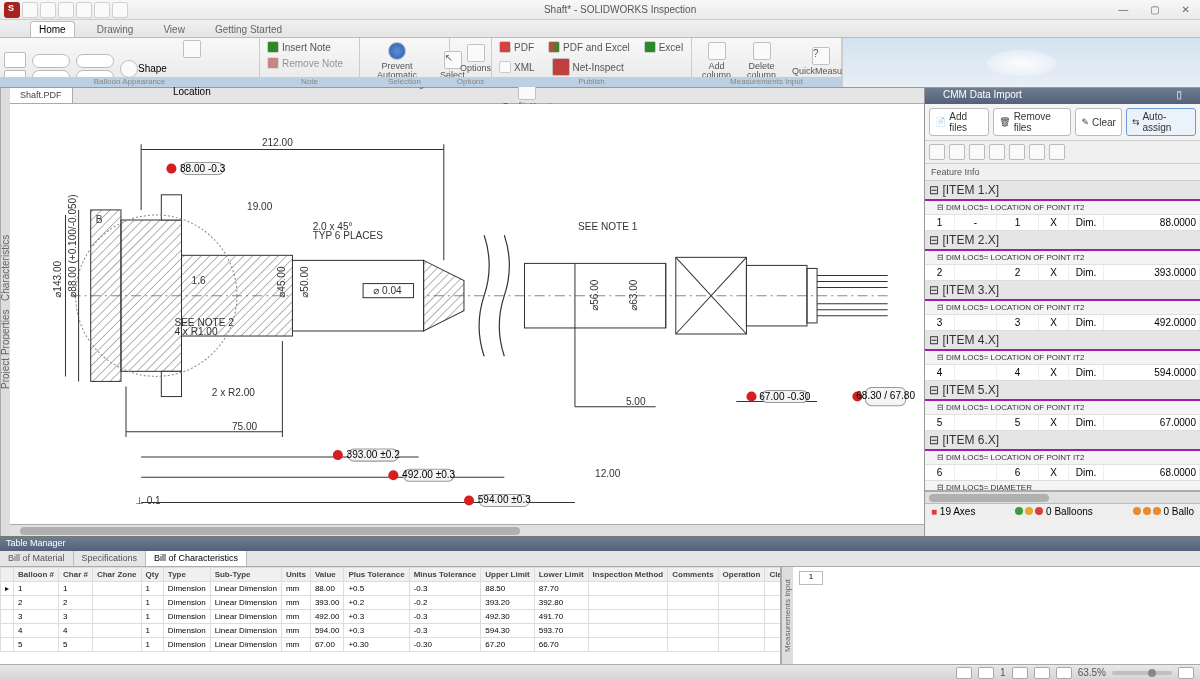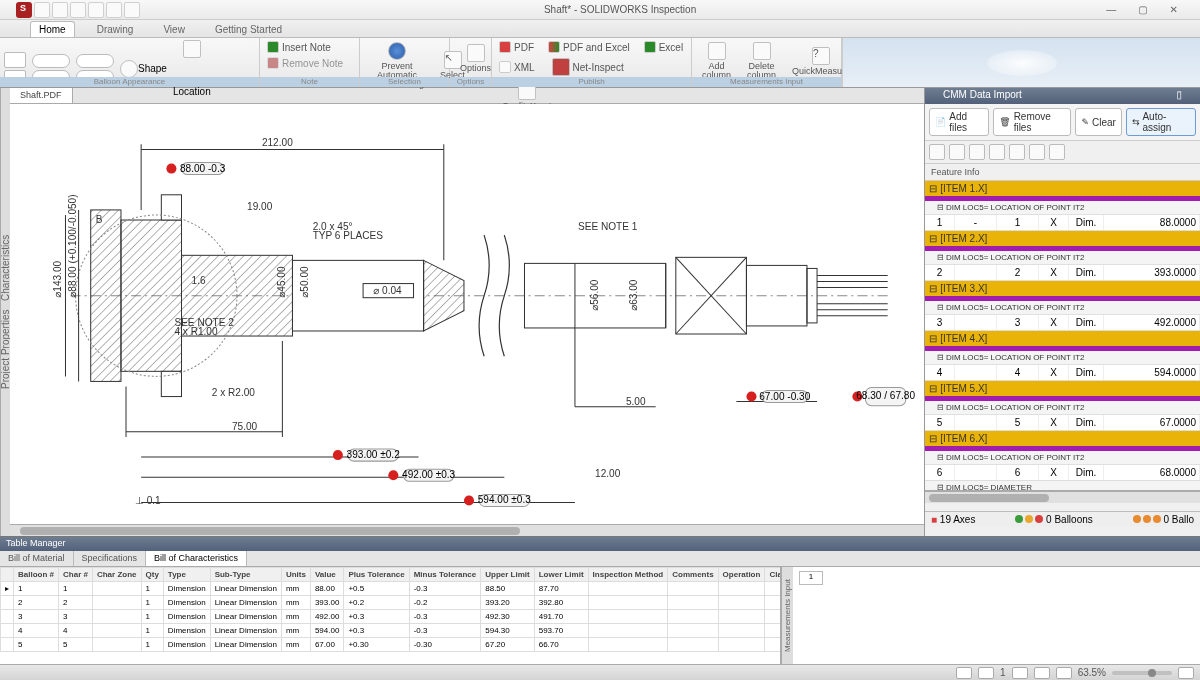--- a/index.html
+++ b/index.html
@@ -1,19 +1,19 @@
 <!DOCTYPE html>
 <html><head>
 <meta charset="utf-8">
 <style>
 * { margin: 0; padding: 0; box-sizing: border-box; font-family: "Segoe UI", Tahoma, sans-serif; font-size: 10px; }
 body { background: #f5f5f5; width: 1200px; height: 680px; overflow: hidden; display: flex; flex-direction: column; }
 
 
-.titlebar { height: 20px; background: linear-gradient(#f8f8f8,#eaeaea); display: flex; align-items: center; justify-content: space-between; padding: 0 16px; border-bottom: 1px solid #ccc; }
+.titlebar { height: 20px; background: linear-gradient(#f8f8f8,#eaeaea); display: flex; align-items: center; justify-content: space-between; padding: 0 4px; border-bottom: 1px solid #ccc; }
 .titlebar-left { display: flex; align-items: center; gap: 2px; }
 .app-icon { width: 16px; height: 16px; background: #a82020; border-radius: 3px; position: relative; }
 .app-icon::after { content: 'S'; color: white; font-size: 9px; font-weight: bold; position: absolute; left: 4px; top: 1px; }
 .qat-btn { width: 16px; height: 16px; border: 1px solid #d0d0d0; background: #fafafa; border-radius: 2px; }
 .titlebar-center { color: #555; font-size: 10px; }
 .win-controls { display: flex; gap: 10px; font-size: 12px; color: #666; }
 .win-btn { cursor: pointer; padding: 0 6px; }
 
 
 .ribbon-tabs { height: 18px; background: linear-gradient(#f0f0f0,#e5e5e5); display: flex; align-items: flex-end; padding-left: 30px; border-bottom: 1px solid #bbb; gap: 14px; font-size: 10px; }
@@ -53,25 +53,25 @@
 .panel-header { height: 16px; background: linear-gradient(#6f7d91,#52607a); color: #fff; font-size: 9px; padding: 1px 18px; display: flex; justify-content: space-between; }
 .rp-toolbar { display: flex; gap: 4px; padding: 4px; border-bottom: 1px solid #ccc; background: #f4f4f4; }
 .rp-tool-btn { display: flex; align-items: center; gap: 3px; padding: 2px 5px; border: 1px solid #bbb; background: #fff; border-radius: 3px; font-size: 9px; color: #333; cursor: pointer; }
 .rp-icon-row { display: flex; gap: 4px; padding: 3px 4px; border-bottom: 1px solid #ccc; }
 .rp-icon { width: 16px; height: 16px; border: 1px solid #bbb; background: #fafafa; border-radius: 2px; }
 .feature-info { padding: 3px 6px; font-size: 9px; color: #555; border-bottom: 1px solid #ccc; }
 .grid-header { display: grid; grid-template-columns: 30px 42px 42px 30px 35px 1fr; background: #eee; border-bottom: 1px solid #bbb; font-size: 8px; color: #444; }
 .gh-cell { padding: 2px 3px; border-right: 1px solid #ccc; text-align: center; }
 .item-container { max-height: 310px; overflow-y: scroll; background: #fff; border-bottom:1px solid #aaa;}
 .item-block { border-bottom: 1px solid #ddd; }
-.item-head { background: #eab308; padding: 2px 4px; font-size: 10px; color: #333; border-bottom: 5px solid #a21caf; }
+.item-head { background: #e5e5e5; padding: 2px 4px; font-size: 12px; color: #333; border-bottom: 2px solid #a21caf; }
 .item-sub { background: #f4f4f4; padding: 2px 12px; font-size: 8px; color: #333; border-bottom: 1px solid #e0e0e0; }
 .item-row { display: grid; grid-template-columns: 30px 42px 42px 30px 35px 1fr; font-size: 8px; }
 .ir-cell { padding: 2px 3px; border-right: 1px solid #eee; text-align: center; }
-.rp-status { height: 16px; display: flex; align-items: center; justify-content: space-between; padding: 0 6px; font-size: 8px; background: #eee; border-top: 1px solid #bbb; margin-top: 8px; }
+.rp-status { height: 16px; display: flex; align-items: center; justify-content: space-between; padding: 0 6px; font-size: 8px; background: #eee; border-top: 1px solid #bbb; }
 .dot { display:inline-block; width:8px;height:8px;border-radius:50%;margin-left:2px; }
 .dot.g{background:#3b9c3b;}.dot.y{background:#e8a72f;}.dot.r{background:#d84040;}
 
 
 .table-manager { height: 128px; display: flex; flex-direction: column; border-top: 1px solid #777; background: #eee; }
 .tm-header { height: 14px; background: linear-gradient(#6f7d91,#52607a); color: #fff; font-size: 9px; padding: 1px 6px; }
 .tm-tabs { height: 16px; display: flex; background: #e5e5e5; border-bottom: 1px solid #aaa; }
 .tm-tab { padding: 2px 8px; font-size: 9px; color: #555; border-right: 1px solid #bbb; cursor: pointer; }
 .tm-tab.active { background: #fff; color: #000; }
 .tm-body { flex: 1; display: flex; min-height: 0; }

